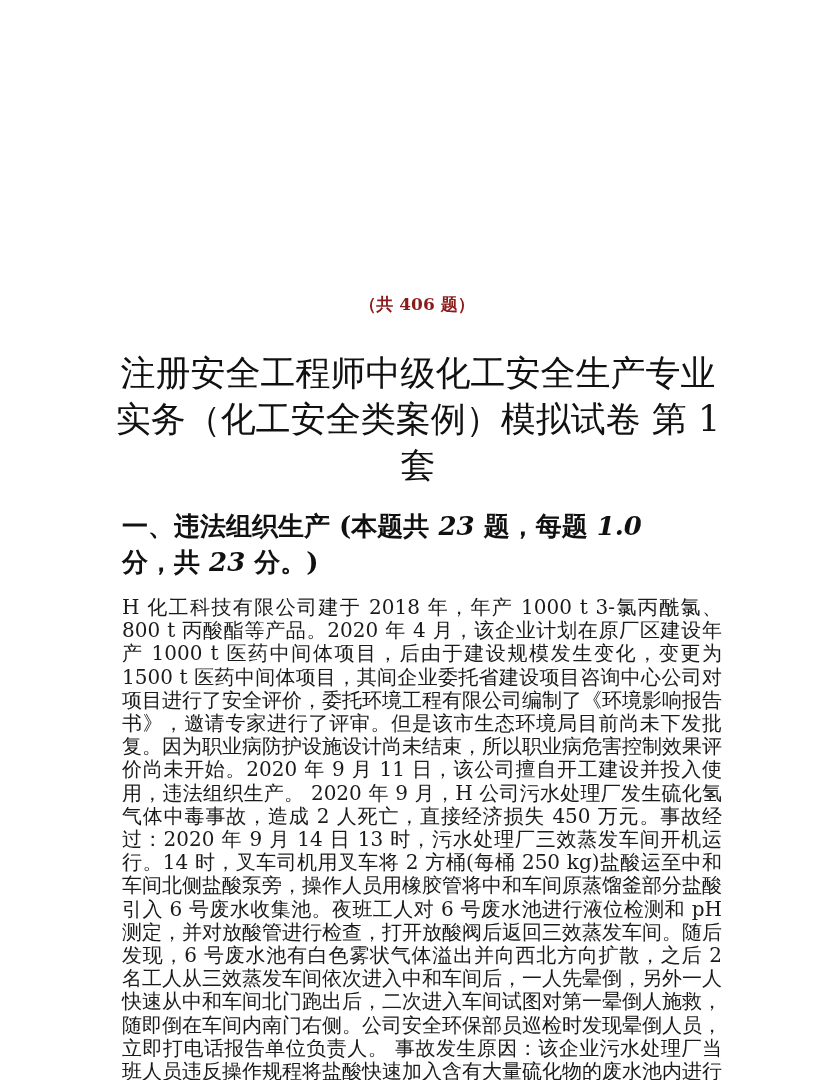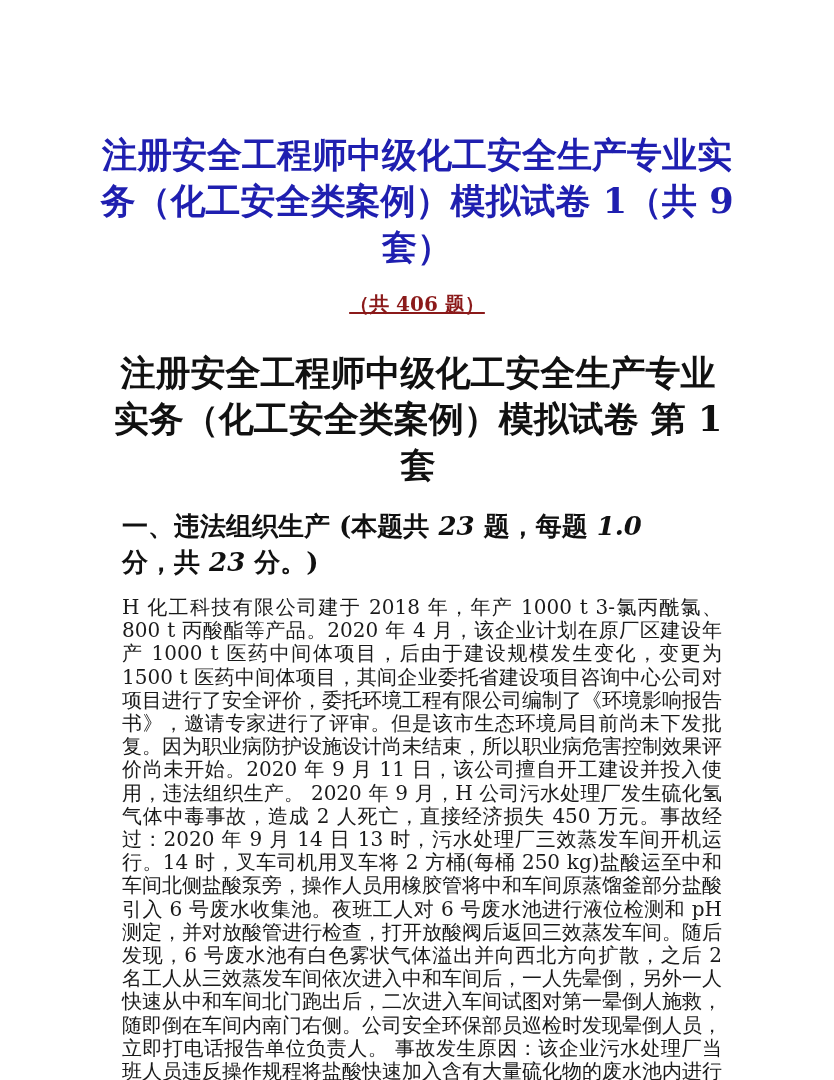--- a/index.html
+++ b/index.html
@@ -33,34 +33,32 @@
       letter-spacing: 0px;
     }
     .subtitle {
       position: absolute;
       left: 0;
       top: 290px;
       width: 834px;
       text-align: center;
       color: #8b1a1a;
       font-weight: bold;
-      font-size: 20px;
+      font-size: 17px;
       line-height: 28px;
-      text-decoration: underline;
     }
     .set-title {
       position: absolute;
       left: 108px;
       top: 350px;
       width: 620px;
       text-align: center;
       font-size: 35px;
       line-height: 46px;
       color: #111;
-      font-weight: bold;
     }
     .section-heading {
       position: absolute;
       left: 122px;
       top: 508px;
       width: 560px;
       font-size: 26px;
       line-height: 36px;
       color: #111;
       font-weight: bold;
@@ -75,20 +73,19 @@
       line-height: 23.2px;
       color: #1a1a1a;
       text-align: justify;
     }
     .body-text p { margin: 0; }
   </style>
 </head>
 <body>
 
 <div class="page">
-  <div class="main-title">注册安全工程师中级化工安全生产专业实务（化工安全类案例）模拟试卷 1（共 9 套）</div>
   <div class="subtitle">（共 406 题）</div>
   <div class="set-title">注册安全工程师中级化工安全生产专业实务（化工安全类案例）模拟试卷 第 1 套</div>
   <div class="section-heading"><span>一、违法组织生产 (本题共 </span><i>23</i><span> 题，每题 </span><i>1.0</i><span> 分，共 </span><i>23</i><span> 分。)</span></div>
   <div class="body-text">
     <p>H 化工科技有限公司建于 2018 年，年产 1000 t 3-氯丙酰氯、800 t 丙酸酯等产品。2020 年 4 月，该企业计划在原厂区建设年产 1000 t 医药中间体项目，后由于建设规模发生变化，变更为 1500 t 医药中间体项目，其间企业委托省建设项目咨询中心公司对项目进行了安全评价，委托环境工程有限公司编制了《环境影响报告书》，邀请专家进行了评审。但是该市生态环境局目前尚未下发批复。因为职业病防护设施设计尚未结束，所以职业病危害控制效果评价尚未开始。2020 年 9 月 11 日，该公司擅自开工建设并投入使用，违法组织生产。 2020 年 9 月，H 公司污水处理厂发生硫化氢气体中毒事故，造成 2 人死亡，直接经济损失 450 万元。事故经过：2020 年 9 月 14 日 13 时，污水处理厂三效蒸发车间开机运行。14 时，叉车司机用叉车将 2 方桶(每桶 250 kg)盐酸运至中和车间北侧盐酸泵旁，操作人员用橡胶管将中和车间原蒸馏釜部分盐酸引入 6 号废水收集池。夜班工人对 6 号废水池进行液位检测和 pH 测定，并对放酸管进行检查，打开放酸阀后返回三效蒸发车间。随后发现，6 号废水池有白色雾状气体溢出并向西北方向扩散，之后 2 名工人从三效蒸发车间依次进入中和车间后，一人先晕倒，另外一人快速从中和车间北门跑出后，二次进入车间试图对第一晕倒人施救，随即倒在车间内南门右侧。公司安全环保部员巡检时发现晕倒人员，立即打电话报告单位负责人。 事故发生原因：该企业污水处理厂当班人员违反操作规程将盐酸快速加入含有大量硫化物的废水池内进行中和，致使大量硫化氢气体短时间内快速溢出，当班人员在未穿戴安全防护用品的情</p>
   </div>
 </div>
 
 </body></html>

